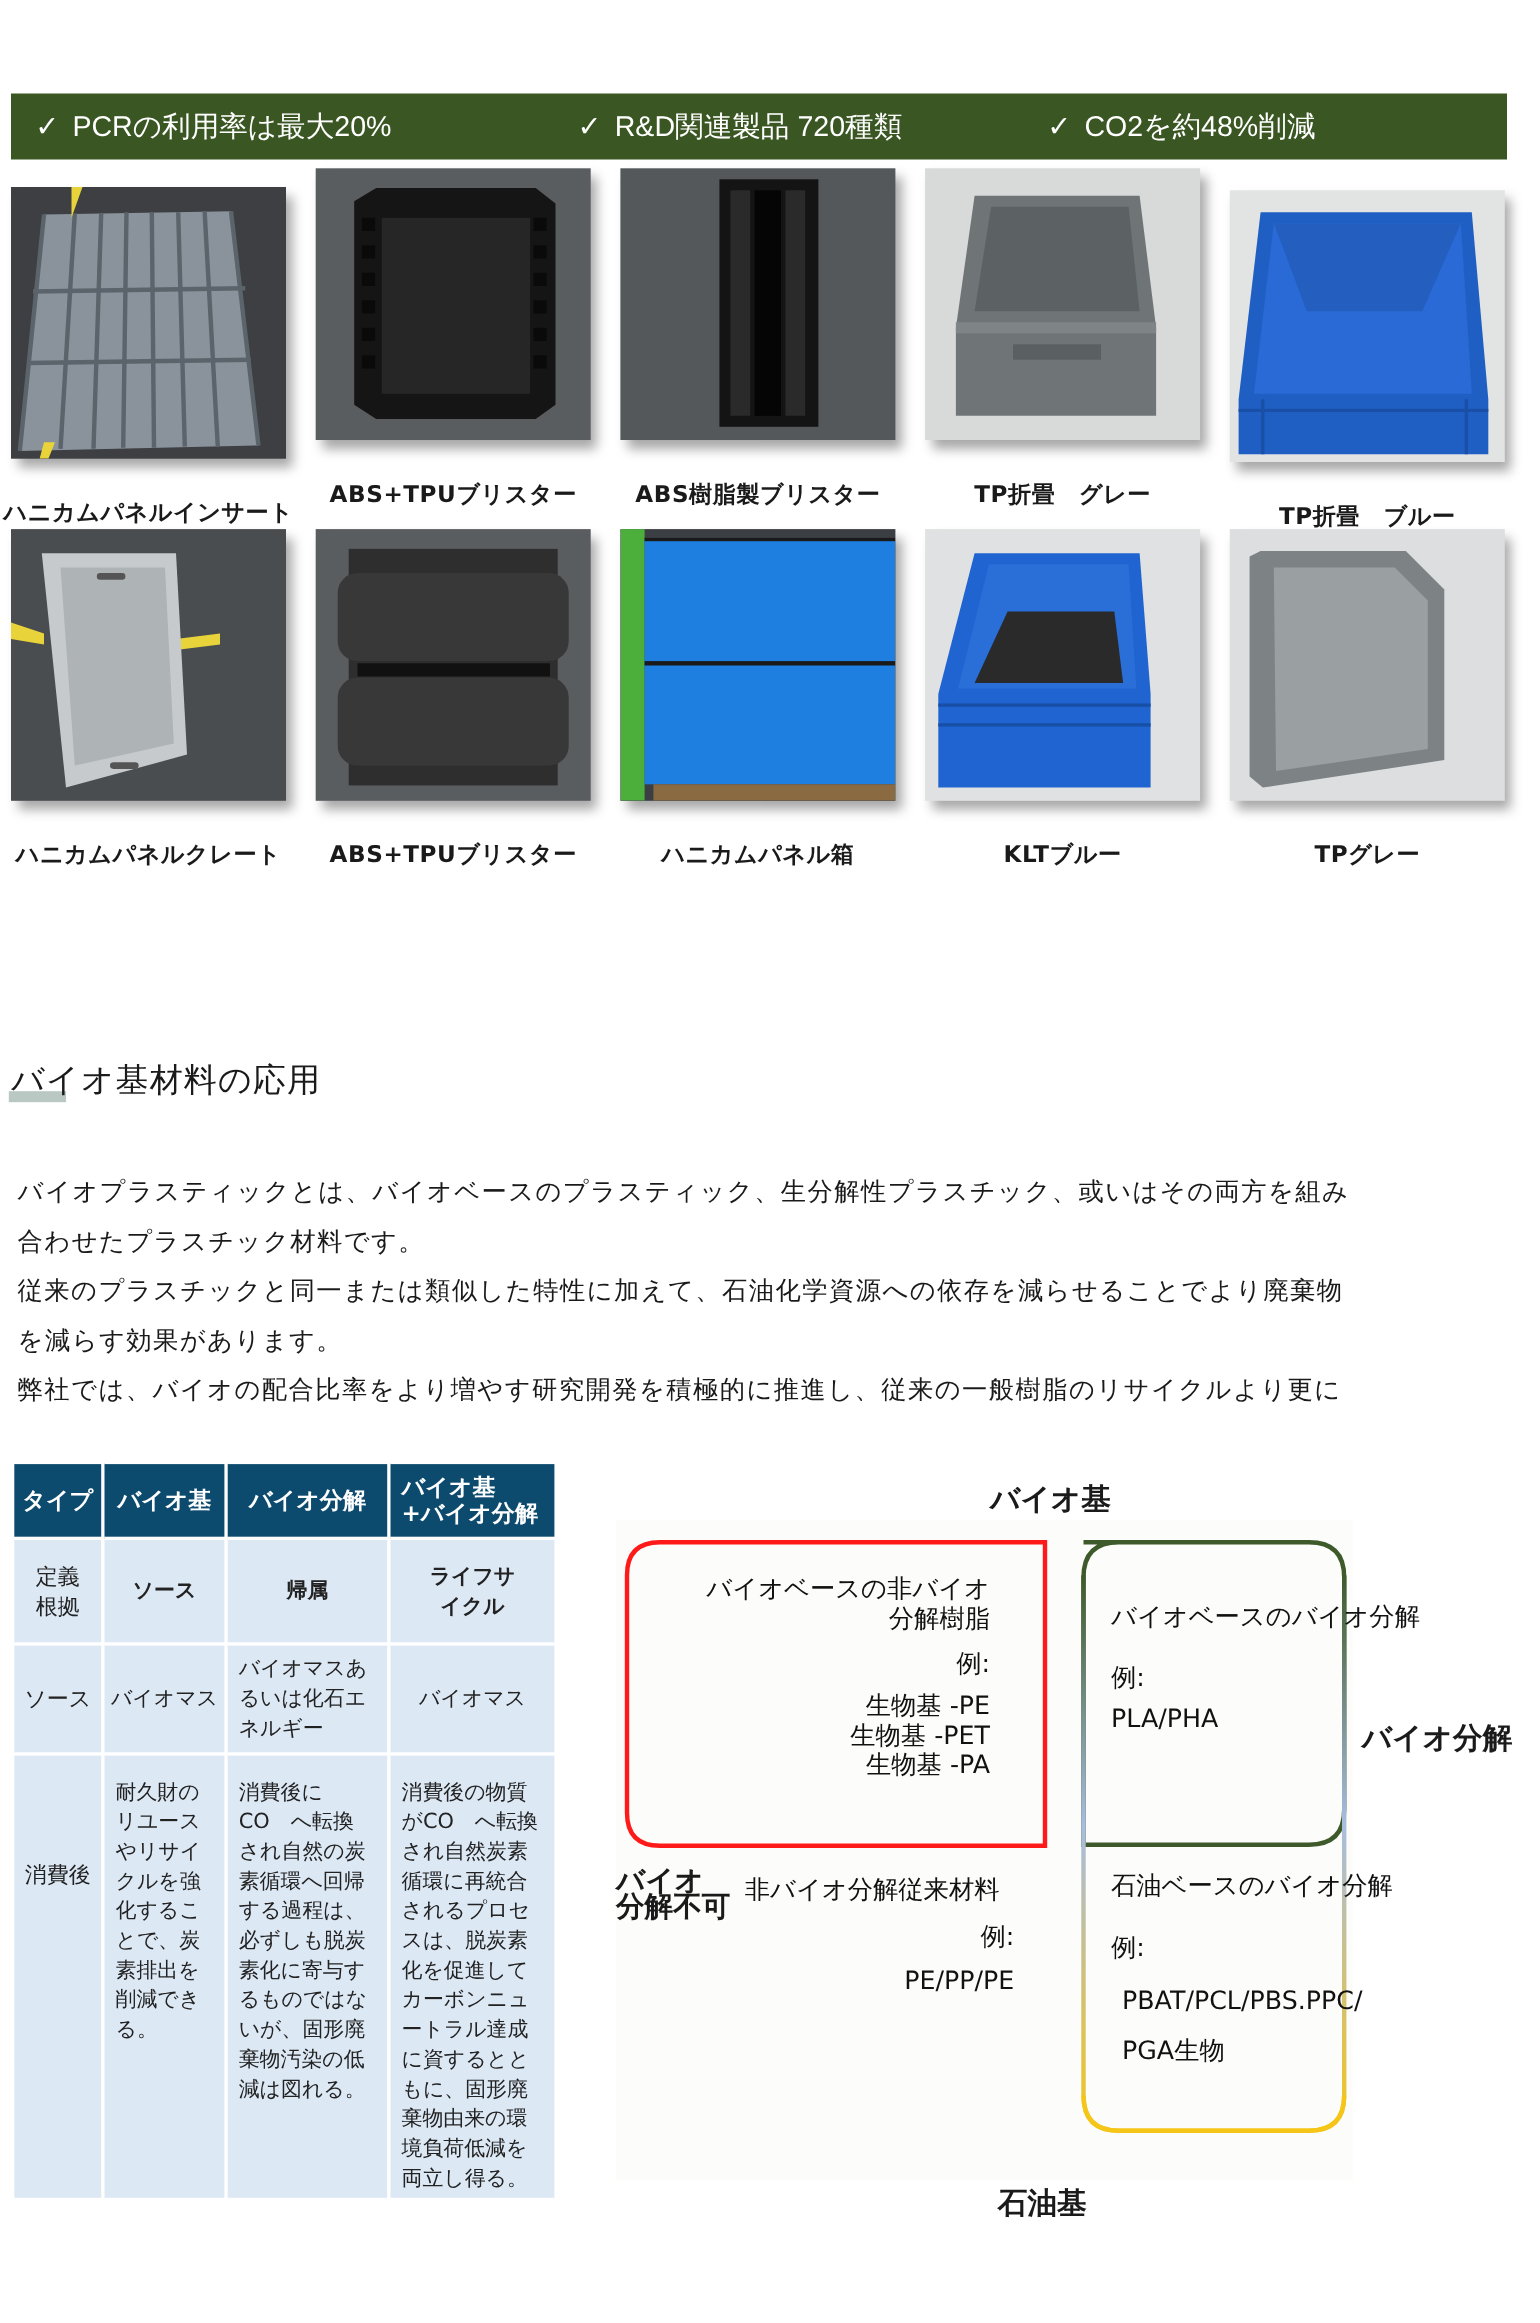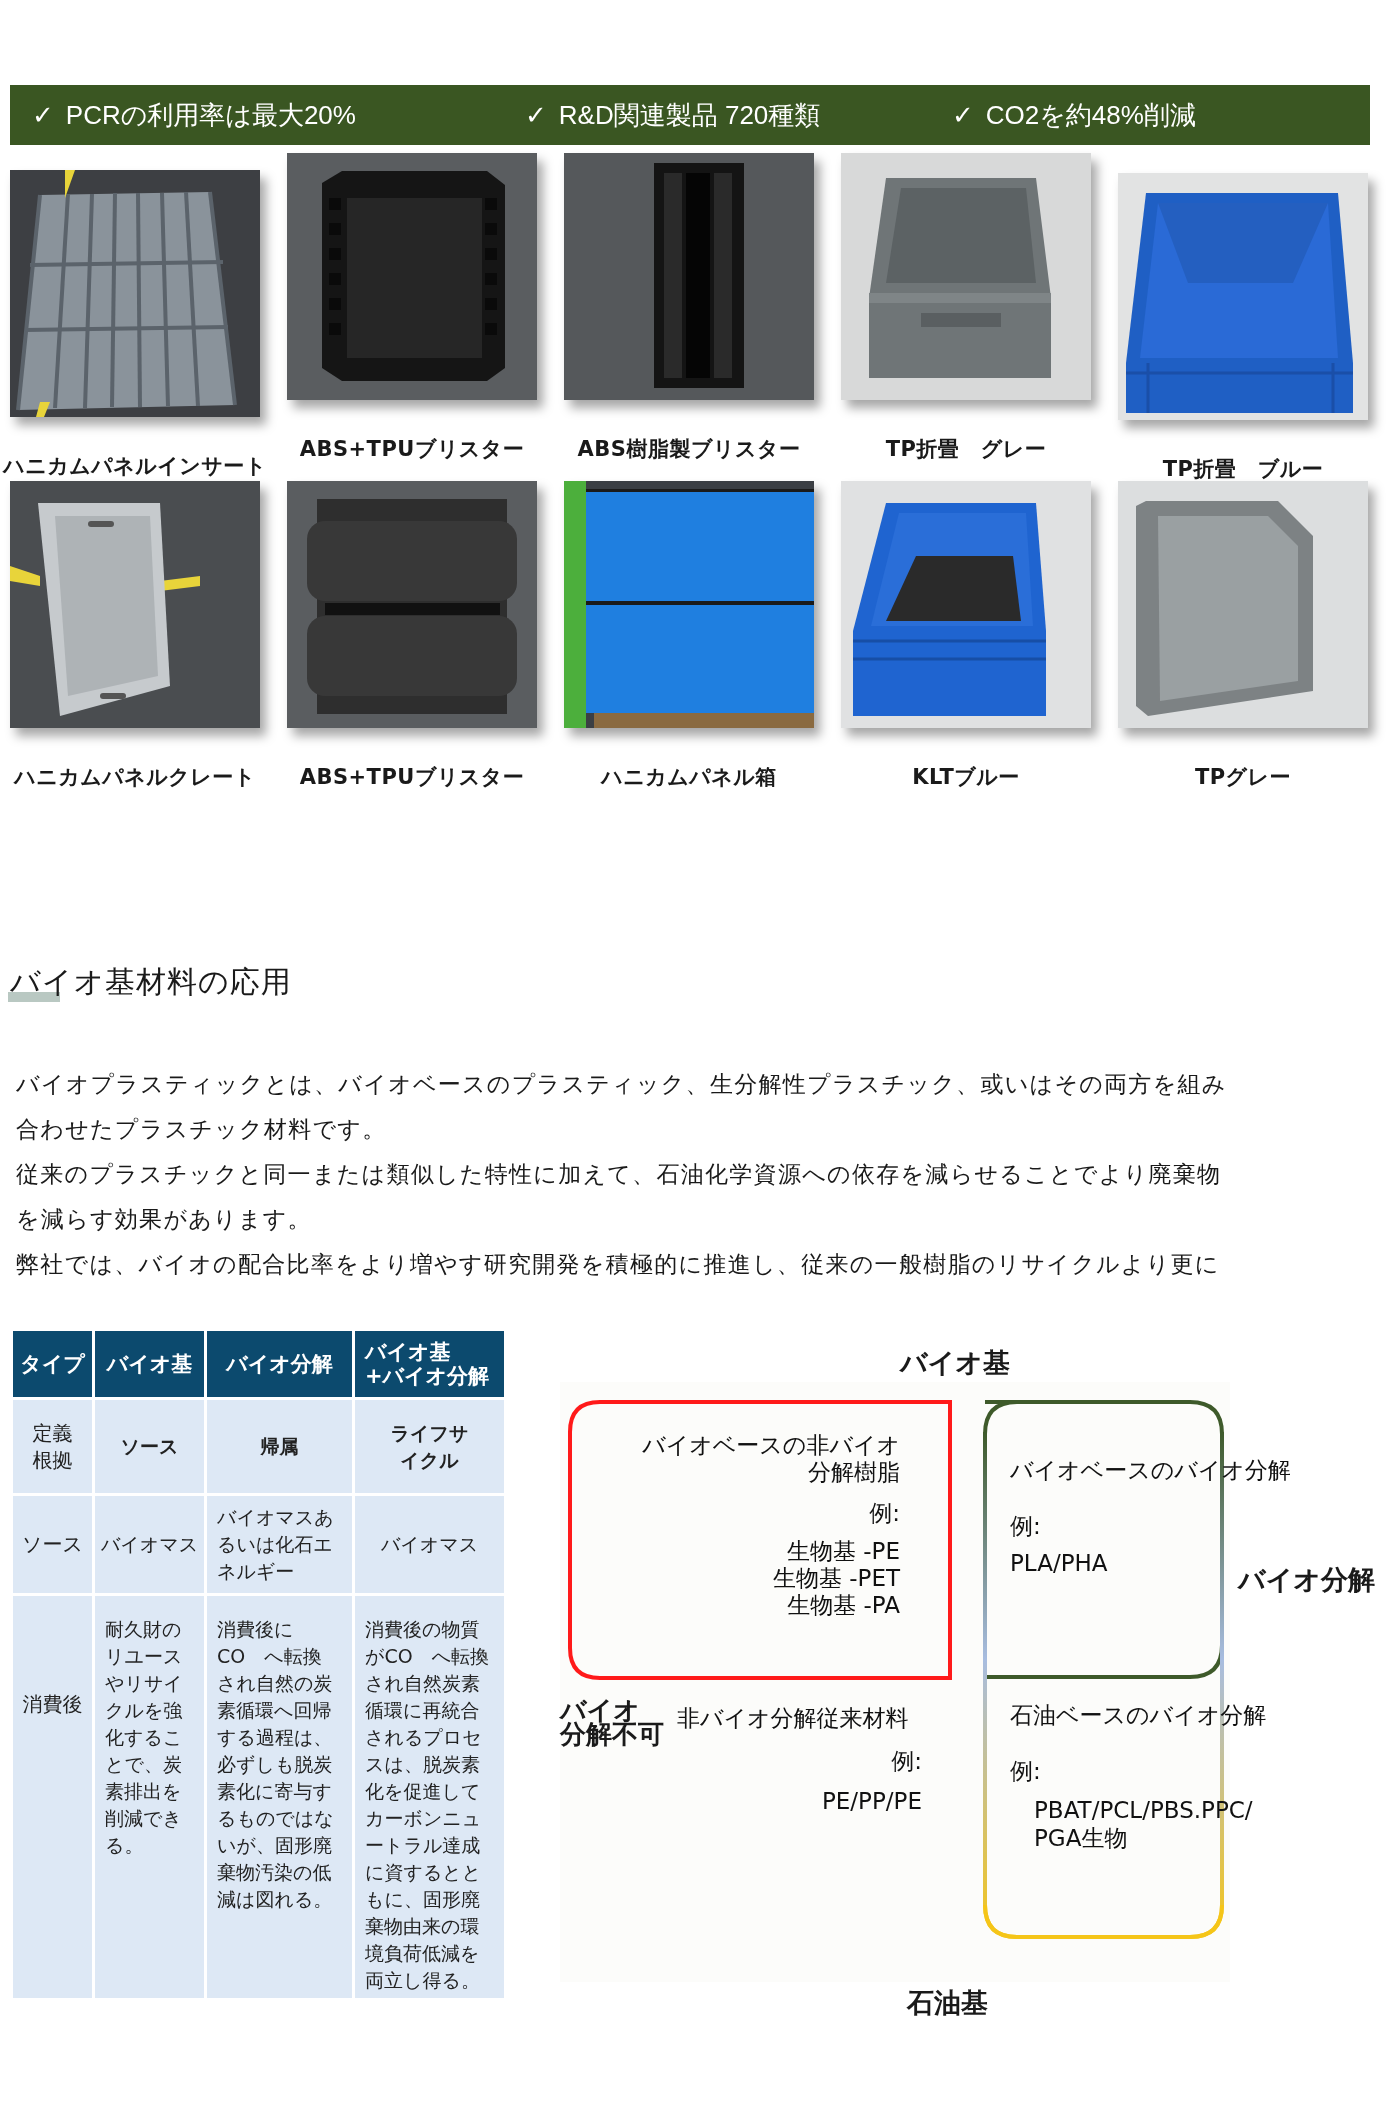--- a/index.html
+++ b/index.html
@@ -339,15 +339,15 @@
   <div class="qtext" style="left:490px; top:137px;">バイオベースのバイオ分解</div>
   <div class="qtext" style="left:490px; top:193px;">例:</div>
   <div class="qtext" style="left:490px; top:230px;">PLA/PHA</div>
 
   <div class="qtext" style="left:157px; top:385px;">非バイオ分解従来材料</div>
   <div class="qtext" style="right:478px; top:428px; text-align:right;">例:</div>
   <div class="qtext" style="right:478px; top:468px; text-align:right;">PE/PP/PE</div>
 
   <div class="qtext" style="left:490px; top:382px;">石油ベースのバイオ分解</div>
   <div class="qtext" style="left:490px; top:438px;">例:</div>
-  <div class="qtext" style="left:514px; top:476px; line-height:28px; white-space:pre-line;">PBAT/PCL/PBS.PPC/
+  <div class="qtext" style="left:500px; top:476px; line-height:46px; white-space:pre-line;">PBAT/PCL/PBS.PPC/
 PGA生物</div>
 </div>
 
 </body></html>

